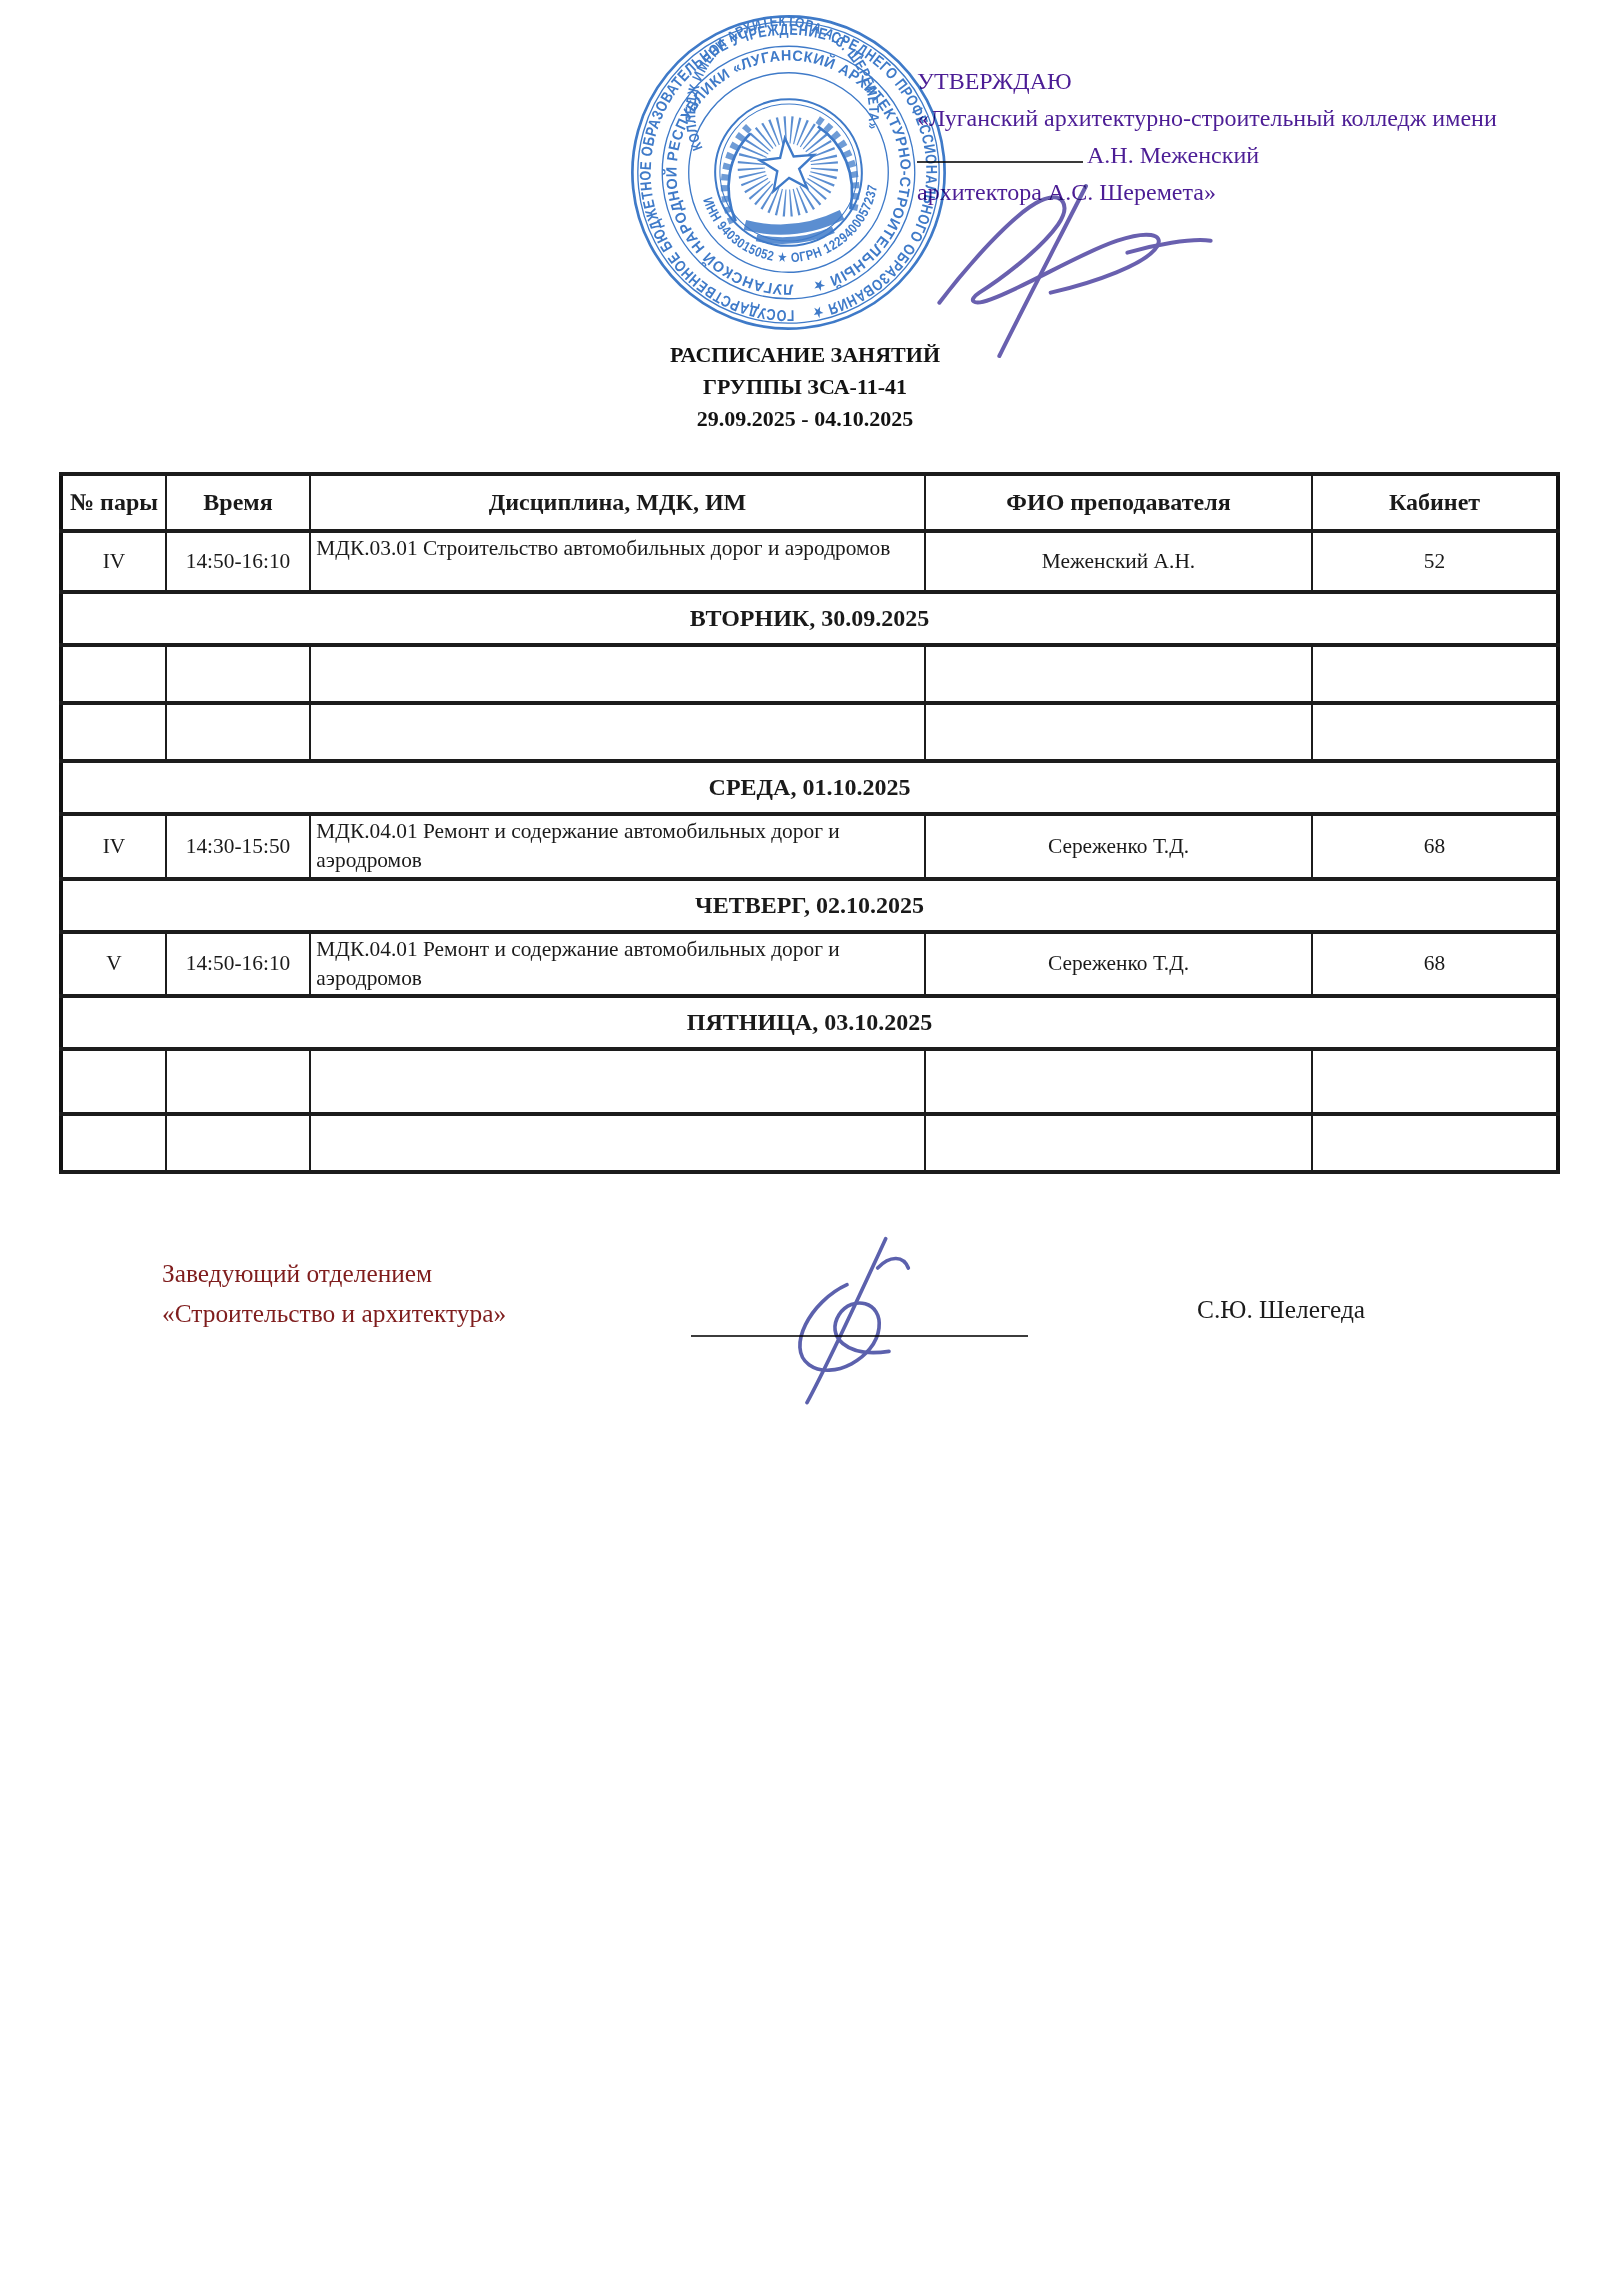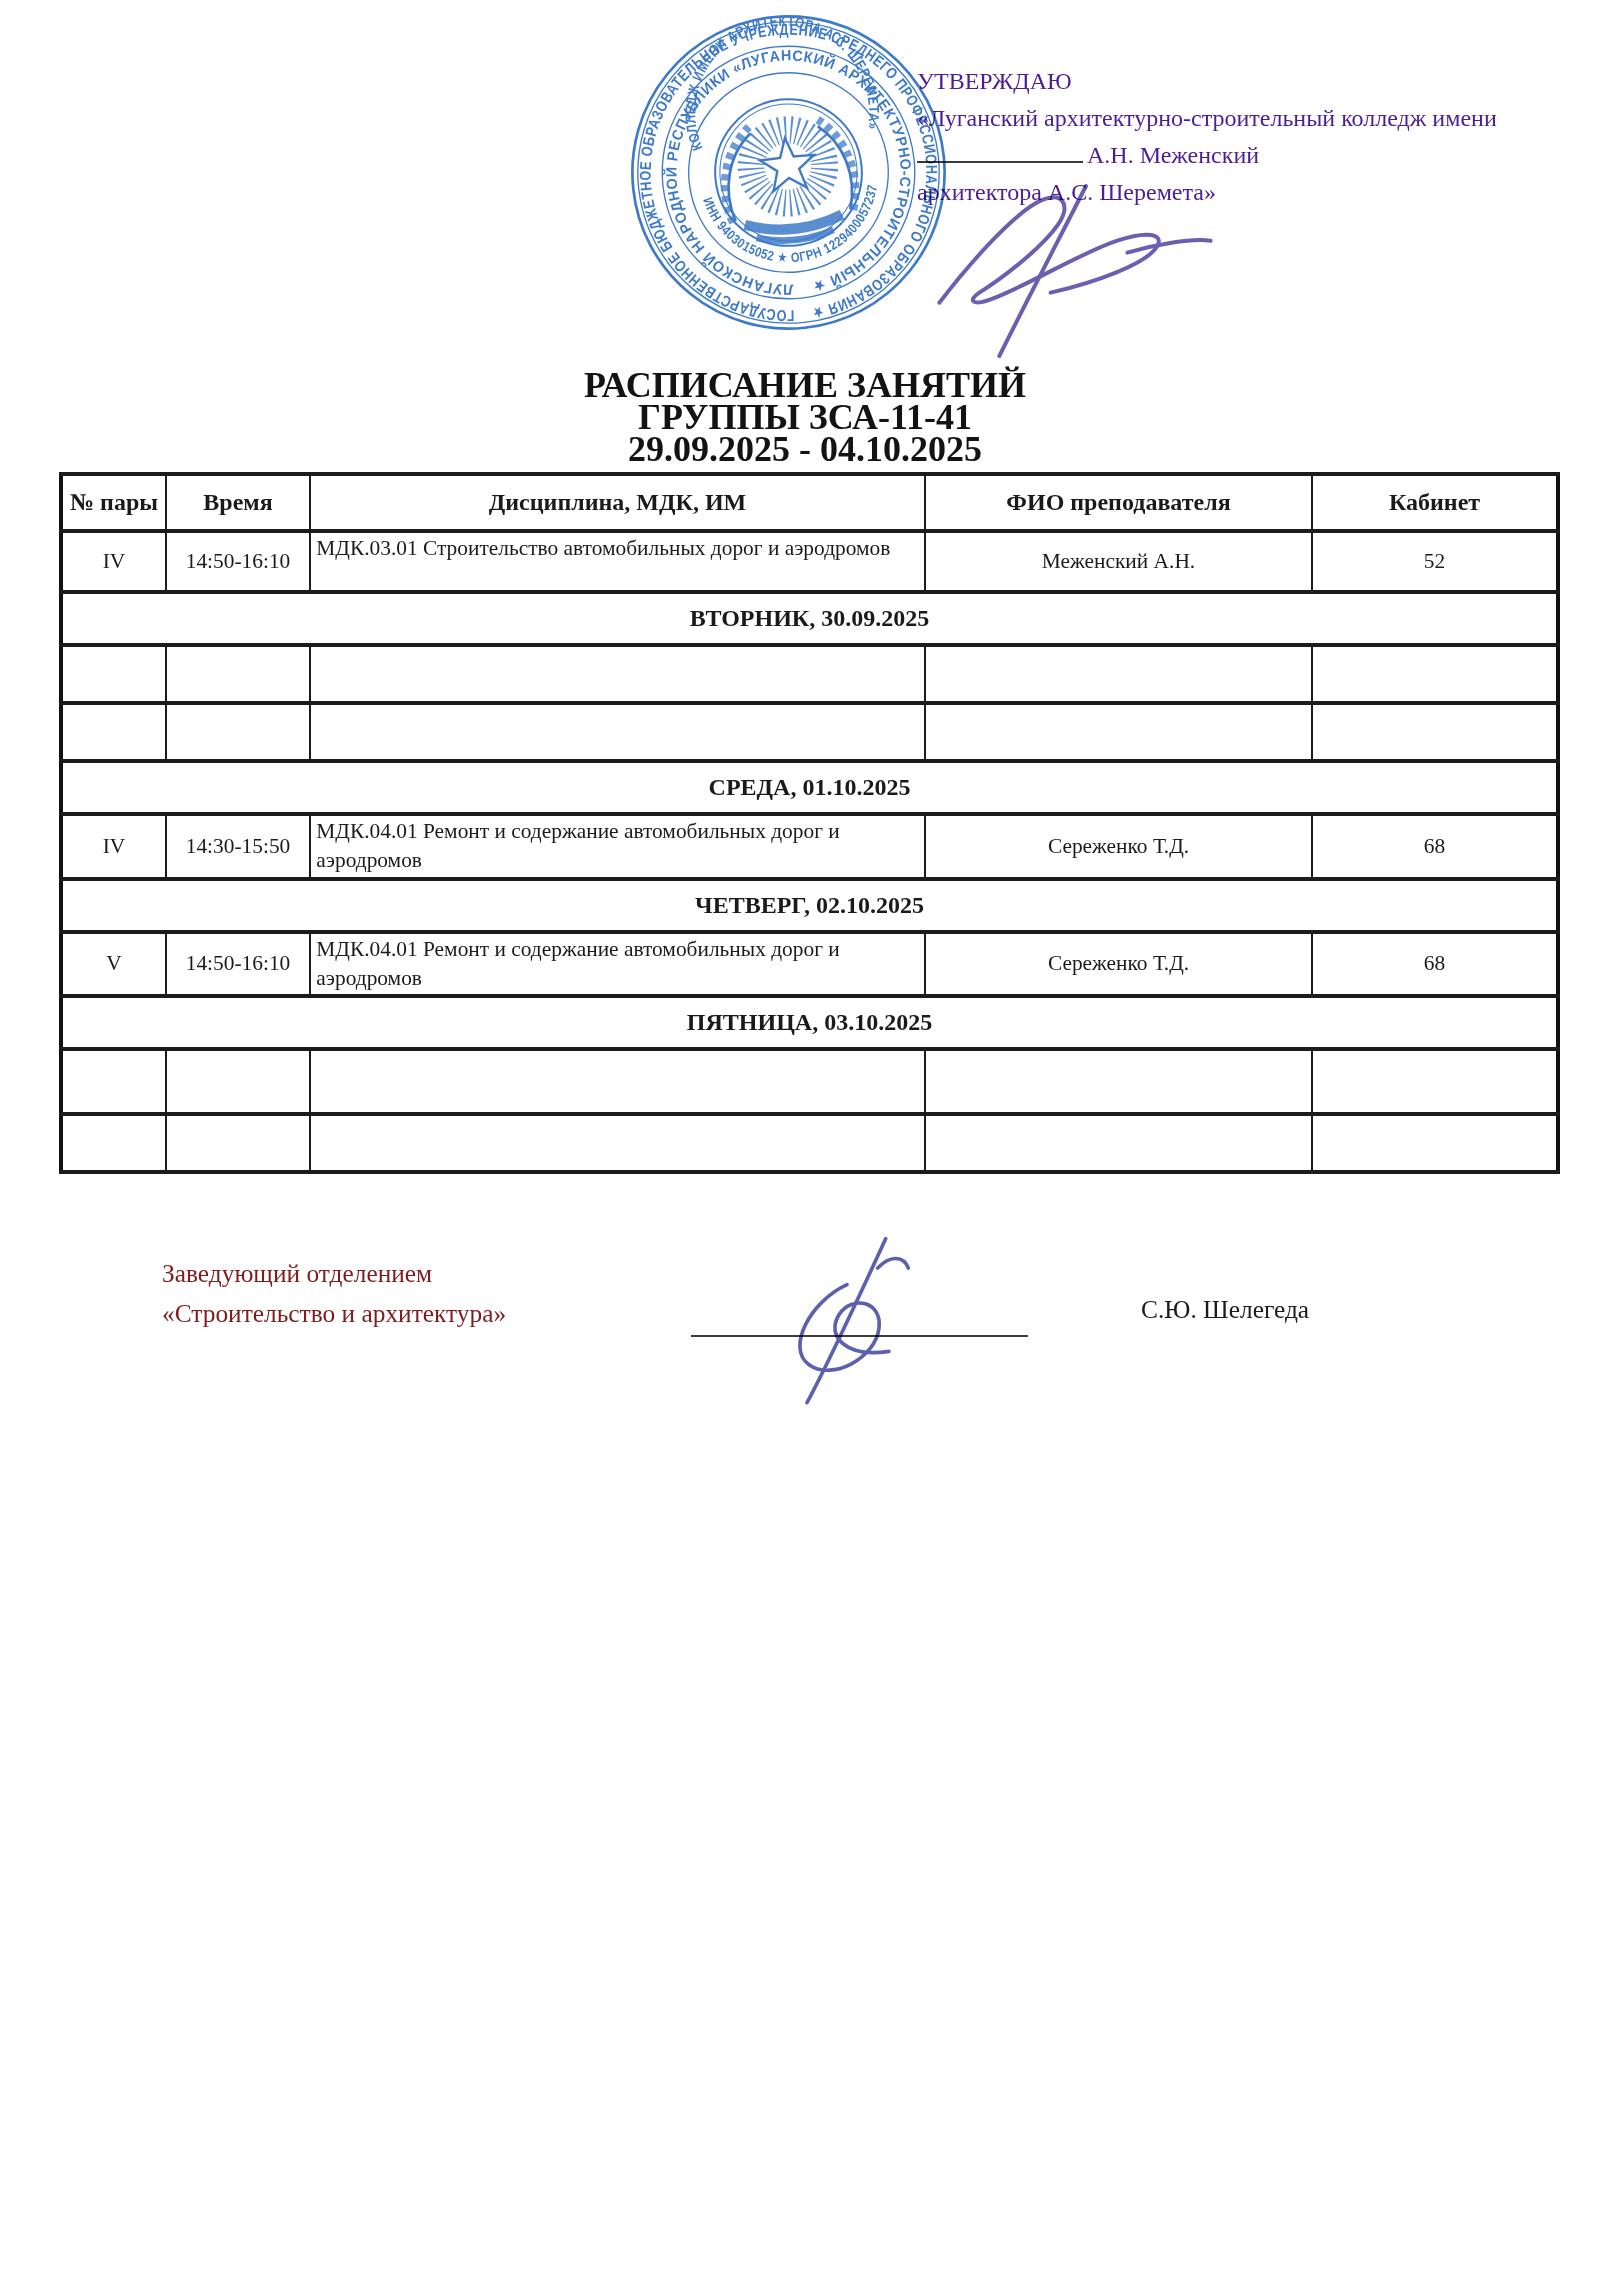--- a/index.html
+++ b/index.html
@@ -56,25 +56,25 @@
     mix-blend-mode: multiply;
     opacity: 0.9;
   }
   .director-sig { left: 927px; top: 166px; }
   .dept-sig { left: 747px; top: 1228px; }
 
   
   .title-block {
     position: absolute;
     left: 0;
-    top: 369px;
+    top: 339px;
     width: 1610px;
     text-align: center;
     font-weight: bold;
-    font-size: 36px;
+    font-size: 22px;
     line-height: 32px;
     color: #131313;
   }
 
   
   table.schedule {
     position: absolute;
     left: 59px;
     top: 472px;
     width: 1496px;
@@ -130,21 +130,21 @@
   }
   .footer-sig-line {
     position: absolute;
     left: 691px;
     top: 1335px;
     width: 337px;
     border-top: 2.7px solid #3c3c3c;
   }
   .footer-name {
     position: absolute;
-    left: 1141px;
+    left: 1197px;
     top: 1295px;
     font-size: 25.4px;
     color: #1b1b1b;
     white-space: nowrap;
   }
 </style>
 </head>
 <body>
 
 <div class="page">

